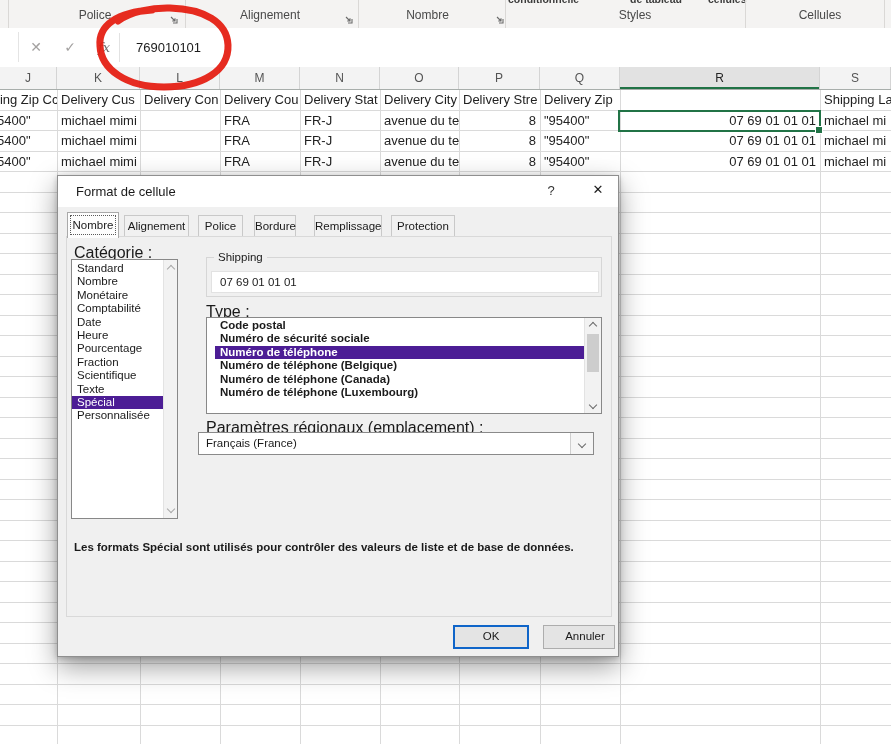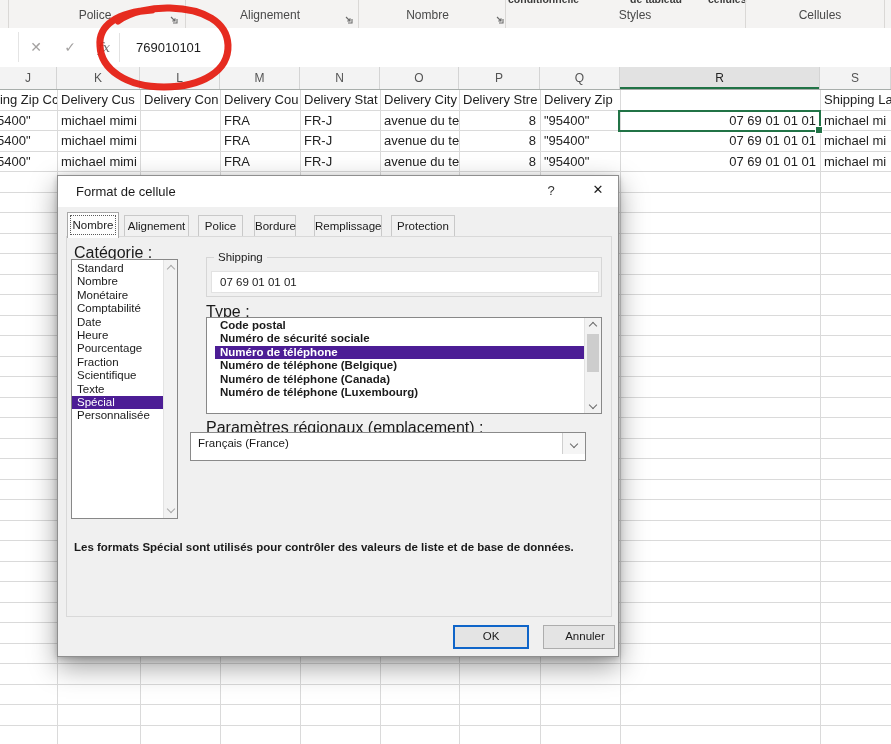--- a/index.html
+++ b/index.html
@@ -288,21 +288,21 @@
             <span class="chev up"></span>
           </div>
         <div class="sbthumb" style="top:16px;height:38px;"></div>
         <div class="sbbtn" style="bottom:1px;">
             <span class="chev down"></span>
           </div>
       </div>
     </div>
 
     <div class="dlbl" style="left:148px;top:243px;"><span class="u">P</span><span>aramètres régionaux (emplacement) :</span></div>
-    <div class="combo" style="left:132px;top:256px;width:396px;height:29px;">
+    <div class="combo" style="left:140px;top:256px;width:396px;height:23px;">
       <span>Français (France)</span>
       <span class="combo-btn">
           <span class="chev down"></span>
         </span>
     </div>
 
     <div class="dlg-desc" style="left:16px;top:365px;width:530px;font-weight:bold;">Les formats Spécial sont utilisés pour contrôler des valeurs de liste et de base de données.</div>
 
     <div class="btn default" style="left:395px;top:449px;width:76px;line-height:19px;">OK</div>
     <div class="btn" style="left:485px;top:449px;width:72px;padding-left:12px;">Annuler</div>

